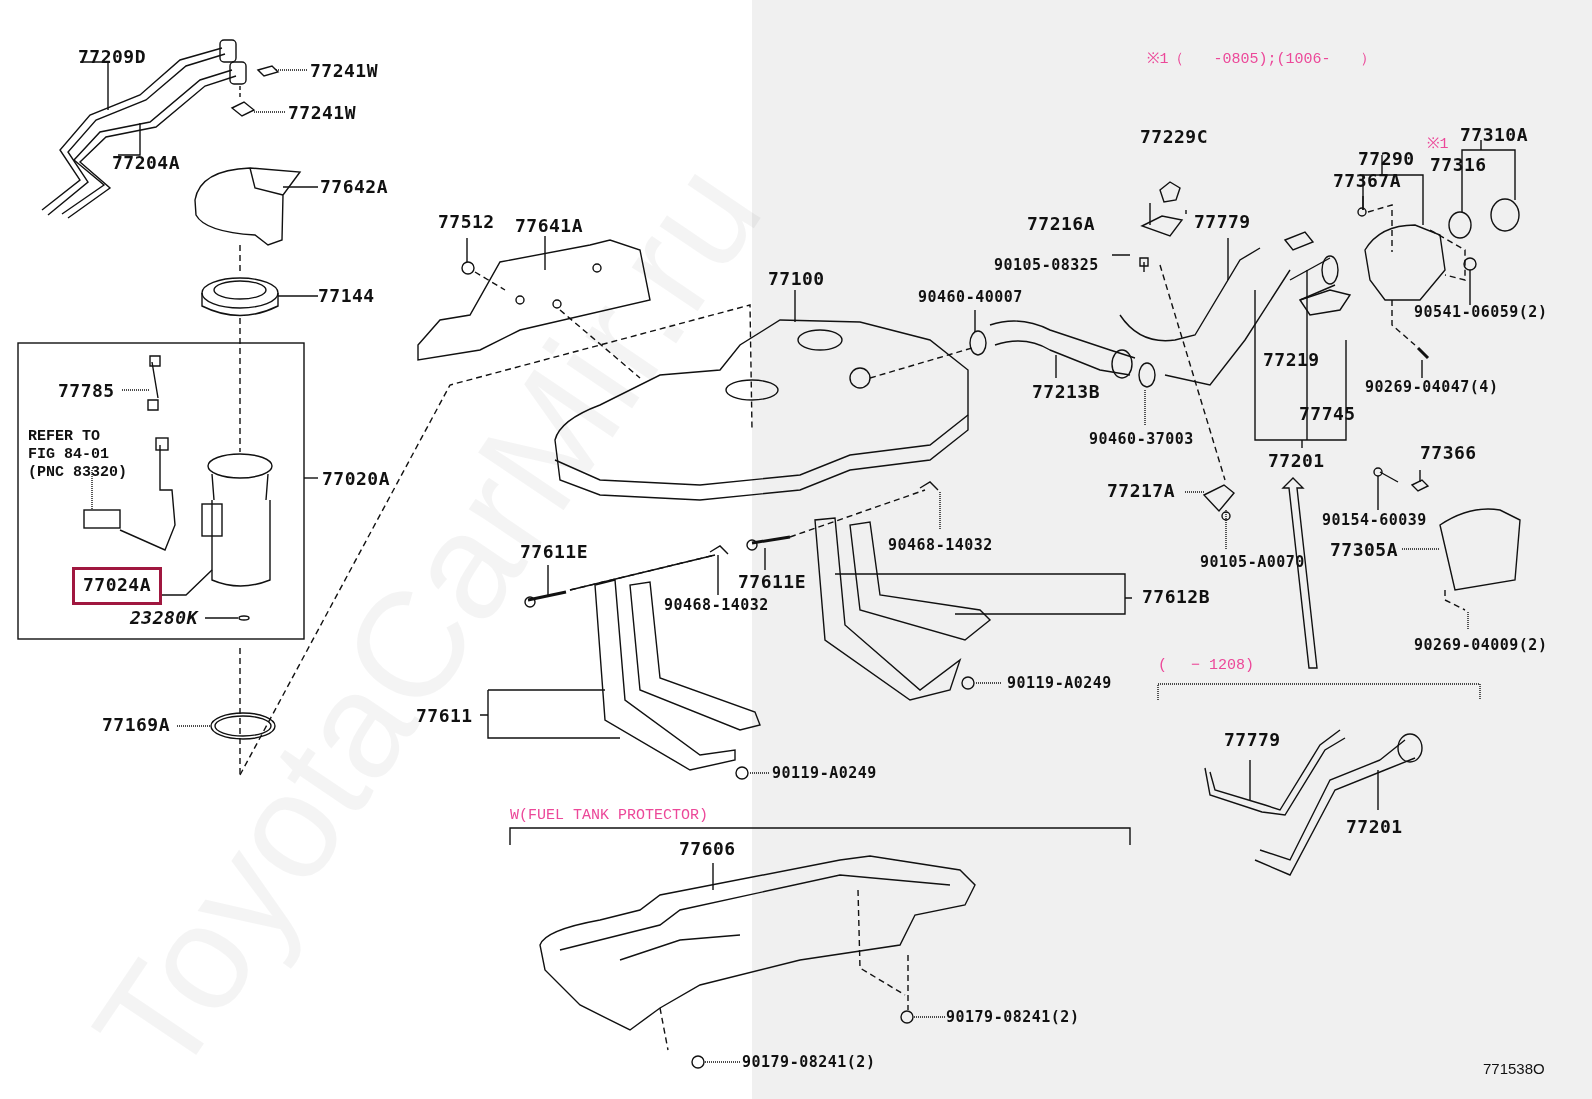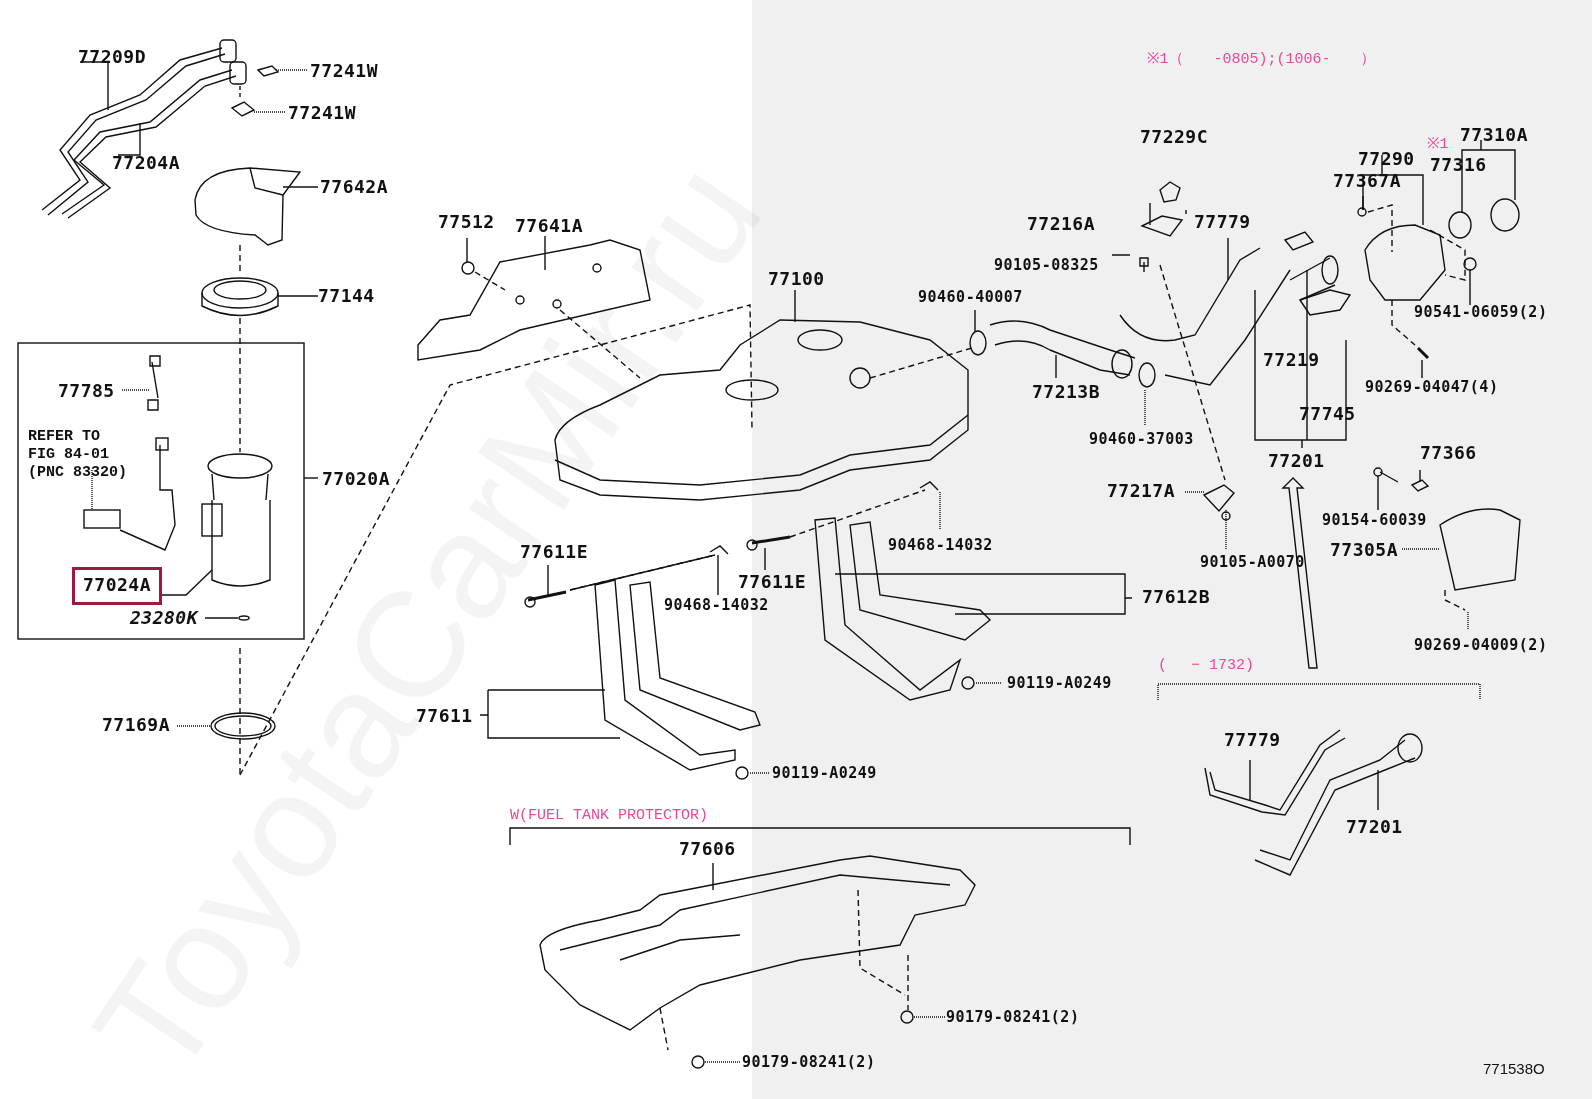--- a/index.html
+++ b/index.html
@@ -220,21 +220,21 @@
   <path d="M914 1017 L945 1017" stroke-dasharray="1 1"></path>
   <circle cx="698" cy="1062" r="6"></circle>
   <path d="M705 1062 L740 1062" stroke-dasharray="1 1"></path>
 </svg>
 
 <div class="note" style="left:1147px;top:52px;">※1（　　-0805);(1006-　　）</div>
 <div class="refer" style="left:28px;top:428px;">REFER TO
 FIG 84-01
 (PNC 83320)</div>
 <div class="note" style="left:510px;top:808px;">W(FUEL TANK PROTECTOR)</div>
-<div class="note" style="left:1158px;top:658px;">(　 − 1732)</div>
+<div class="note" style="left:1158px;top:658px;">(　 − 1208)</div>
 <div class="figno" style="left:1483px;top:1060px;">771538O</div>
 
 <div class="highlight" style="left: 72px; top: 567px; width: 84px; height: 32px; border-color: rgb(160, 23, 63);"></div>
 
 <div class="lbl" style="left:78px;top:48px;">77209D</div>
 <div class="lbl" style="left:310px;top:62px;">77241W</div>
 <div class="lbl" style="left:288px;top:104px;">77241W</div>
 <div class="lbl" style="left:112px;top:154px;">77204A</div>
 <div class="lbl" style="left:320px;top:178px;">77642A</div>
 <div class="lbl" style="left:318px;top:287px;">77144</div>

